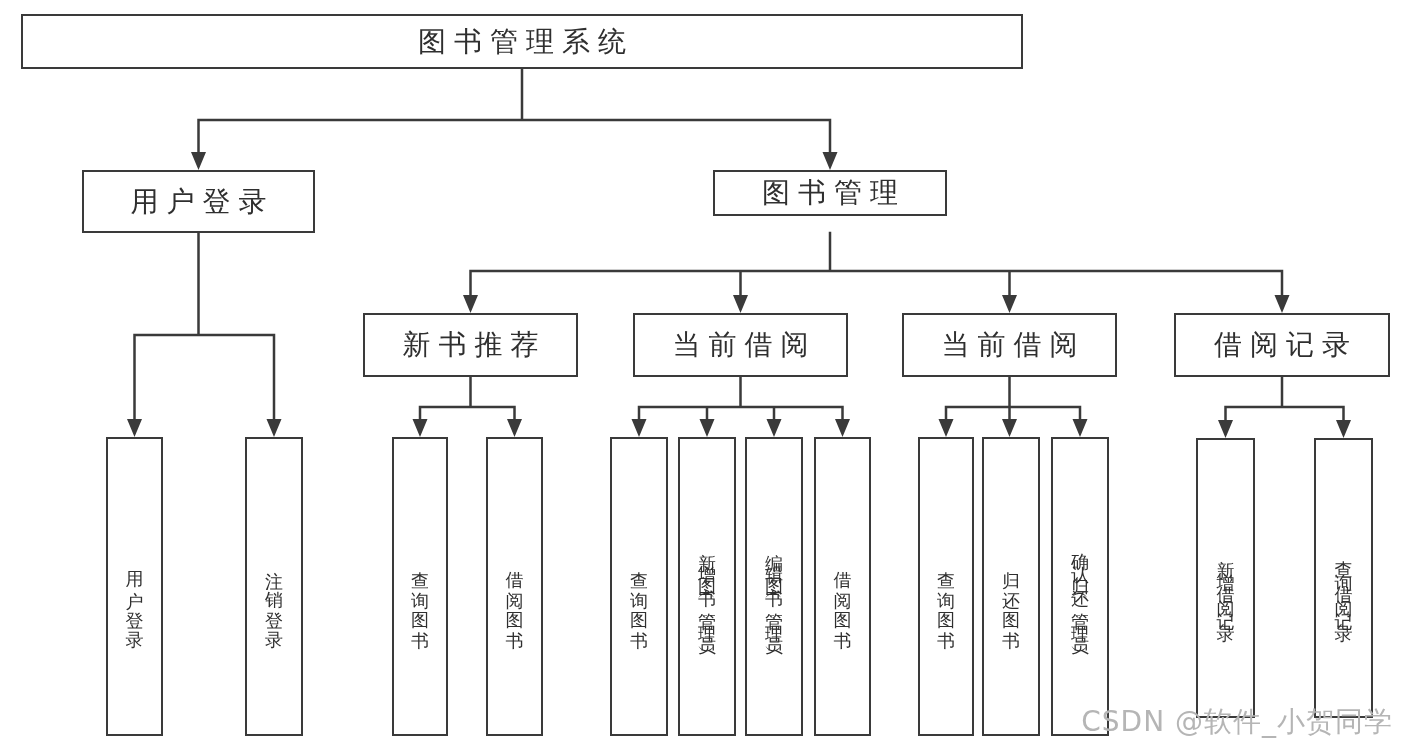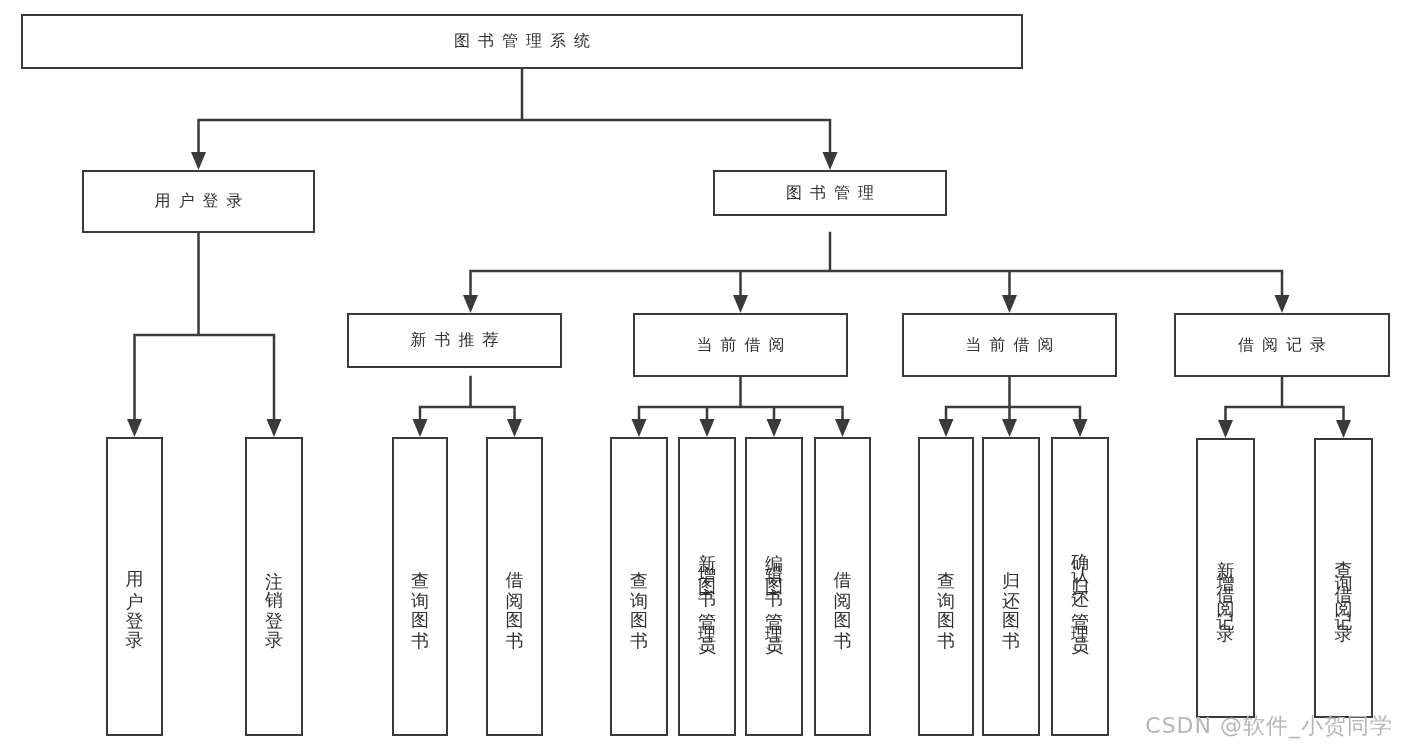--- a/index.html
+++ b/index.html
@@ -15,31 +15,31 @@
     overflow:hidden;
   }
   svg.lines{position:absolute;left:0;top:0;width:1405px;height:747px;}
   svg.lines g.strokes{stroke:var(--line);stroke-width:2.5;fill:none;stroke-linecap:square;}
   svg.lines g.heads{fill:var(--line);stroke:none;}
   .box{
     position:absolute;box-sizing:border-box;background:#fff;
     border:2.5px solid var(--line);
     display:flex;align-items:center;justify-content:center;
   }
-  .hlabel{font-size:16px;letter-spacing:8px;text-indent:8px;white-space:nowrap;font-family:Liberation Mono, monospace;}
+  .hlabel{font-size:28px;letter-spacing:8px;text-indent:8px;white-space:nowrap;font-family:Liberation Mono, monospace;}
   .vbox span{
     writing-mode:vertical-rl;text-orientation:mixed;
     font-size:18px;line-height:1;white-space:nowrap;
   }
   .vt4 span{letter-spacing:20px;margin-bottom:-20px;}
   .vt6 span{letter-spacing:13px;margin-bottom:-13px;}
   .vt9 span{letter-spacing:12px;margin-bottom:-12px;}
   .watermark{
     position:absolute;right:12px;bottom:6px;z-index:5;
-    font-size:22px;color:var(--wm);letter-spacing:1px;white-space:nowrap;
+    font-size:28px;color:var(--wm);letter-spacing:1px;white-space:nowrap;
   }
 </style>
 </head>
 <body>
 
 <div class="canvas">
 
   <svg class="lines" viewBox="0 0 1405 747" aria-hidden="true">
     <g class="strokes">
       <path d="M522 69 V120 M198.5 120 H830 M198.5 120 V155 M830 120 V155"></path>
@@ -65,21 +65,21 @@
     <span class="hlabel">图书管理系统</span>
   </div>
 
   <div class="box" style="left:82px;top:170px;width:233px;height:63px">
     <span class="hlabel">用户登录</span>
   </div>
   <div class="box" style="left:713px;top:170px;width:234px;height:46px">
     <span class="hlabel">图书管理</span>
   </div>
 
-  <div class="box" style="left:347px;top:313px;width:215px;height:55px">
+  <div class="box" style="left:363px;top:313px;width:215px;height:64px">
     <span class="hlabel">新书推荐</span>
   </div>
   <div class="box" style="left:633px;top:313px;width:215px;height:64px">
     <span class="hlabel">当前借阅</span>
   </div>
   <div class="box" style="left:1174px;top:313px;width:216px;height:64px">
     <span class="hlabel">借阅记录</span>
   </div>
   <div class="box" style="left:902px;top:313px;width:215px;height:64px">
     <span class="hlabel">当前借阅</span>

